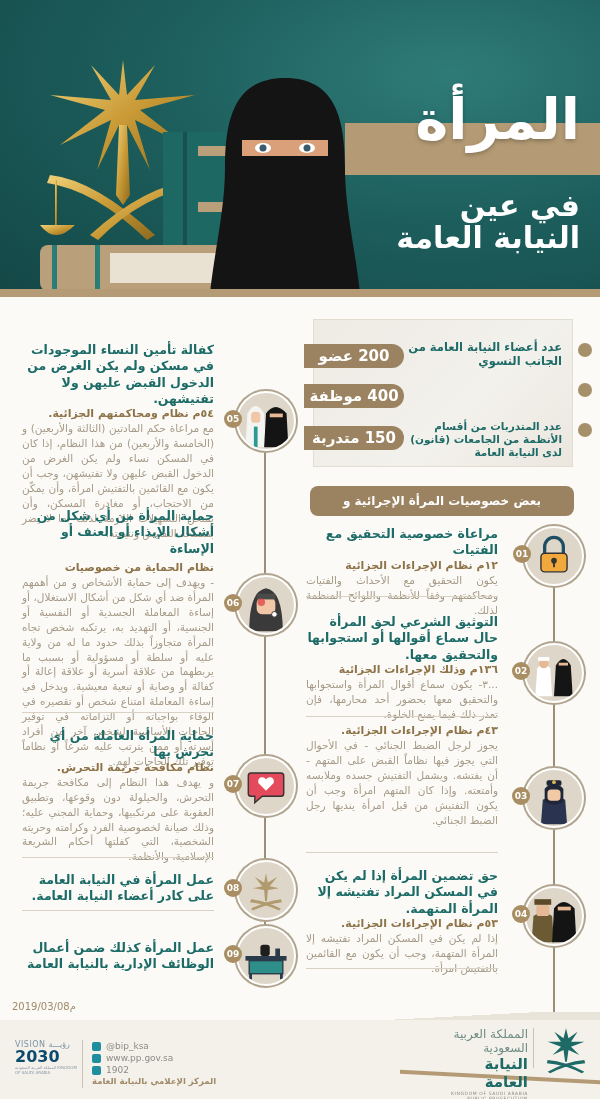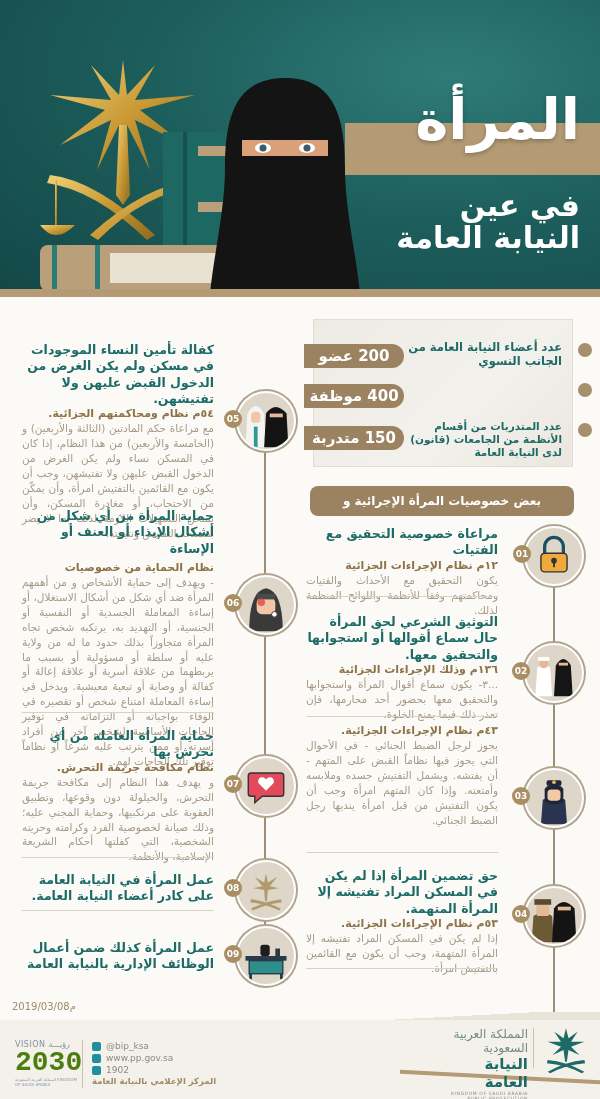--- a/index.html
+++ b/index.html
@@ -94,21 +94,21 @@
     position: absolute; left: 0; top: 1020px; width: 600px; height: 79px; background: #f4f1eb;
   }
   .date { position: absolute; left: 12px; top: 1001px; color: #a08a67; font-size: 10px; }
   .footer-wedge {
     position: absolute; left: 0; top: 1012px; width: 600px; height: 25px;
     background: linear-gradient(177deg, #fbfaf7 0 50%, #e9e4da 50% 100%);
   }
   .footer-gold { position: absolute; left: 400px; top: 1075px; width: 200px; height: 4px; background: #b49b75; transform: skewY(3deg); }
   .vision { position: absolute; left: 15px; top: 1040px; width: 62px; color: #3a6a86; }
   .vision .v1 { font-size: 8px; color: #7c94a5; letter-spacing: 0.5px; }
-  .vision .v2 { font-size: 28px; font-weight: bold; color: #4d7c0f; line-height: 1; font-family: Liberation Mono, monospace; }
+  .vision .v2 { font-size: 16px; font-weight: bold; color: #0c4a6e; line-height: 1; }
   .vision .v3 { font-size: 4px; color: #8a9aaa; }
   .vdiv { position: absolute; left: 82px; top: 1040px; width: 1px; height: 48px; background: #c8c1b4; }
   .contacts { position: absolute; left: 92px; top: 1040px; width: 150px; font-size: 9px; color: #8d8a84; }
   .contacts .row { height: 12px; line-height: 12px; display: flex; align-items: center; gap: 5px; }
   .contacts .ic { width: 9px; height: 9px; border-radius: 2px; background: #1f8fa0; display: inline-block; }
   .contacts .org { color: #a08a67; font-weight: bold; font-size: 8.5px; direction: rtl; text-align: left; }
   .pp-text { position: absolute; right: 72px; top: 1027px; width: 90px; text-align: right; color: #1d6a67; }
   .pp-text .k { font-size: 12px; color: #6f8c86; }
   .pp-text .n { font-size: 15px; font-weight: bold; color: #1d6a67; line-height: 1.2; }
   .pp-text .e { font-size: 4.5px; color: #8e8b85; letter-spacing: 0.6px; }

